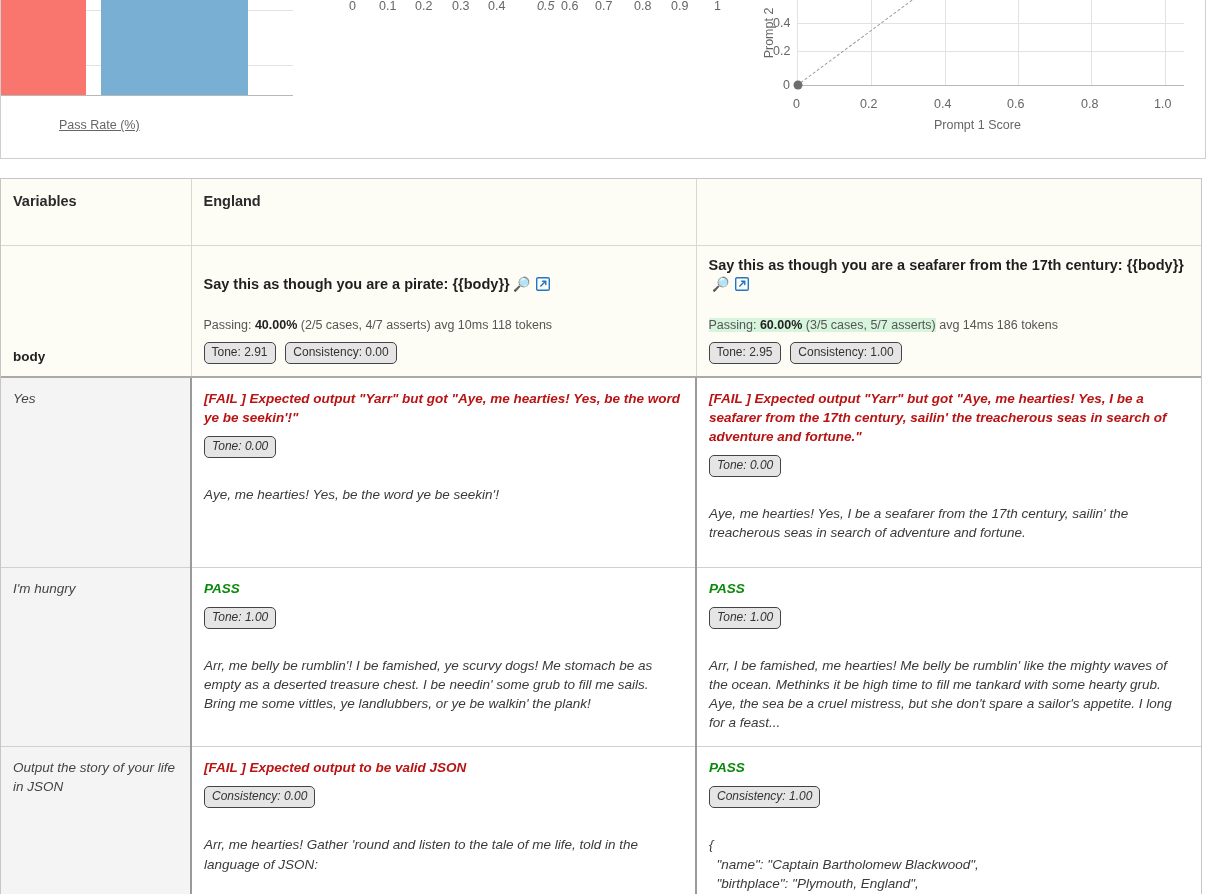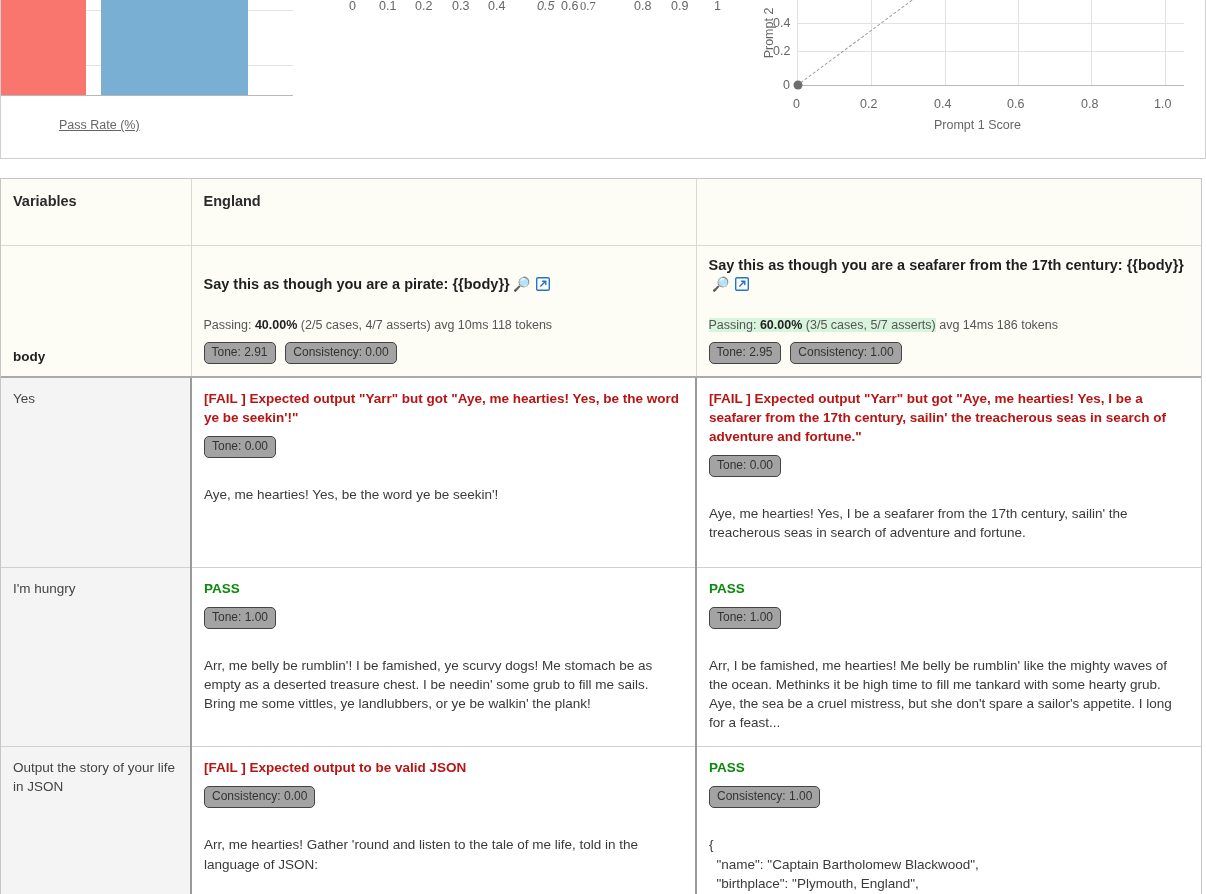--- a/index.html
+++ b/index.html
@@ -96,29 +96,30 @@
 
   .chips { margin-top: 8px; }
   .chip {
     display: inline-block;
     border: 1px solid #444;
     border-radius: 5px;
     padding: 2px 7px 3px 7px;
     font-size: 12px;
     color: #333;
     margin-right: 6px;
-    background: #a3a3a3;
+    background: #e5e5e5;
     line-height: 1.25;
   }
 
   tbody tr.data-row td {
     vertical-align: top;
     border-bottom: 1px solid #d0d0d0;
     border-right: 1px solid #d0d0d0;
     padding: 12px 12px 14px 12px;
+    font-style: italic;
   }
   tbody tr.data-row td:last-child { border-right: none; }
   td.varcell-data {
     background: #f4f4f4;
     font-size: 13.5px;
     color: #444;
     line-height: 1.35;
   }
   td.outcell { background: #ffffff; border-left: 2px solid #9a9a9a; }
 
@@ -155,21 +156,21 @@
 
       <div class="c2">
 
         <div class="tick-lbl" style="left:48px;  top:119px;">0</div>
         <div class="tick-lbl" style="left:78px;  top:119px;">0.1</div>
         <div class="tick-lbl" style="left:114px; top:119px;">0.2</div>
         <div class="tick-lbl" style="left:151px; top:119px;">0.3</div>
         <div class="tick-lbl" style="left:187px; top:119px;">0.4</div>
         <div class="tick-lbl" style="left:236px; top:119px;font-style:italic;">0.5</div>
         <div class="tick-lbl" style="left:260px; top:119px;">0.6</div>
-        <div class="tick-lbl" style="left:279px; top:119px;font-family:Liberation Serif, serif;">0.7</div>
+        <div class="tick-lbl" style="left:294px; top:119px;">0.7</div>
         <div class="tick-lbl" style="left:333px; top:119px;">0.8</div>
         <div class="tick-lbl" style="left:370px; top:119px;">0.9</div>
         <div class="tick-lbl" style="left:413px; top:119px;">1</div>
       </div>
 
       <div class="c3">
 
         <div class="axis-title ylabel-rot" style="left:-14px; top:146px; width:64px; text-align:center;">Prompt 2</div>
 
         <div class="tick-lbl" style="left:22px; top:136px;">0.4</div>

